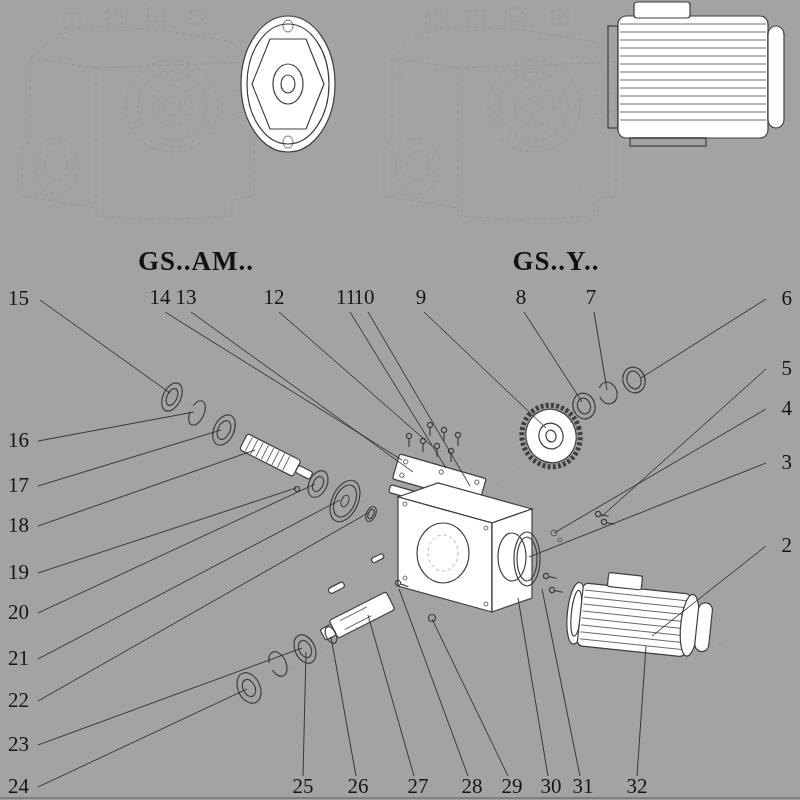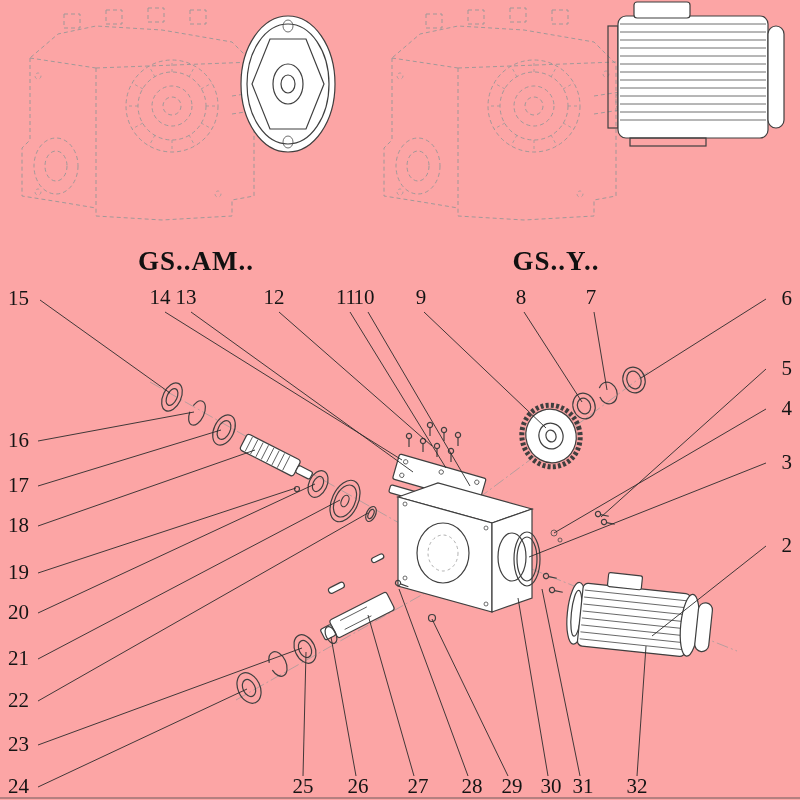--- a/index.html
+++ b/index.html
@@ -1,16 +1,16 @@
 <!DOCTYPE html>
 <html><head>
 <meta charset="utf-8">
 <style>
   html,body{margin:0;padding:0;background:#ffffff;}
-  .frame{width:800px;height:800px;position:relative;background:#fca5a5;overflow:hidden;
+  .frame{width:800px;height:800px;position:relative;background:#a3a3a3;overflow:hidden;
          font-family:"Liberation Serif","DejaVu Serif",serif;}
   svg{display:block;}
   .title{font-family:"Liberation Serif","DejaVu Serif",serif;font-weight:bold;font-size:27px;
          fill:#111;letter-spacing:1px;}
   .callout{font-family:"Liberation Serif","DejaVu Serif",serif;font-size:21px;fill:#141414;}
   .leader{stroke:#2b2b2b;stroke-width:0.9;}
   .solid{stroke:#3f3f3f;stroke-width:1.2;fill:none;}
   .ln{stroke:#4a4a4a;stroke-width:0.8;fill:none;}
   .fillw{fill:#ffffff;}
   .dash{stroke:#969696;stroke-width:0.9;fill:none;stroke-dasharray:4 3;}

